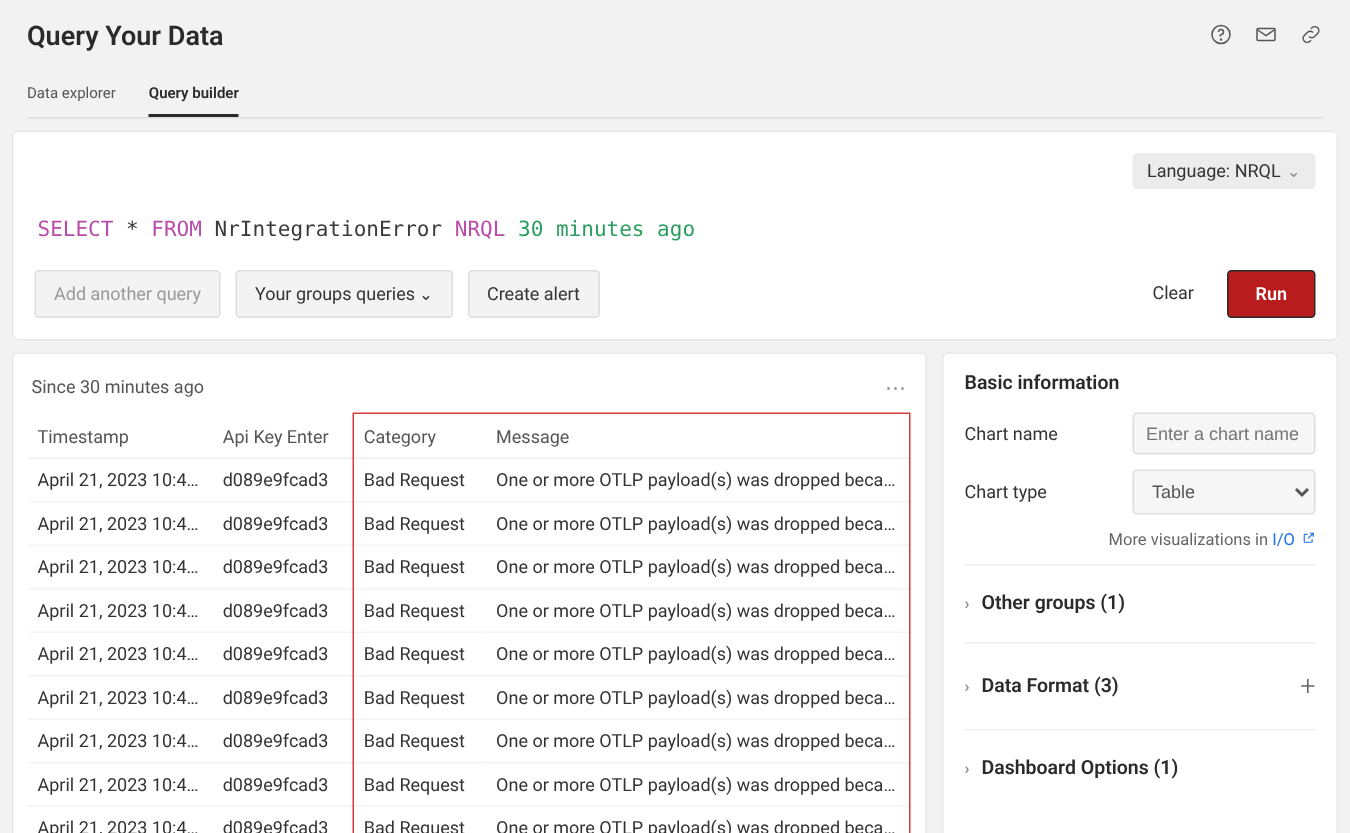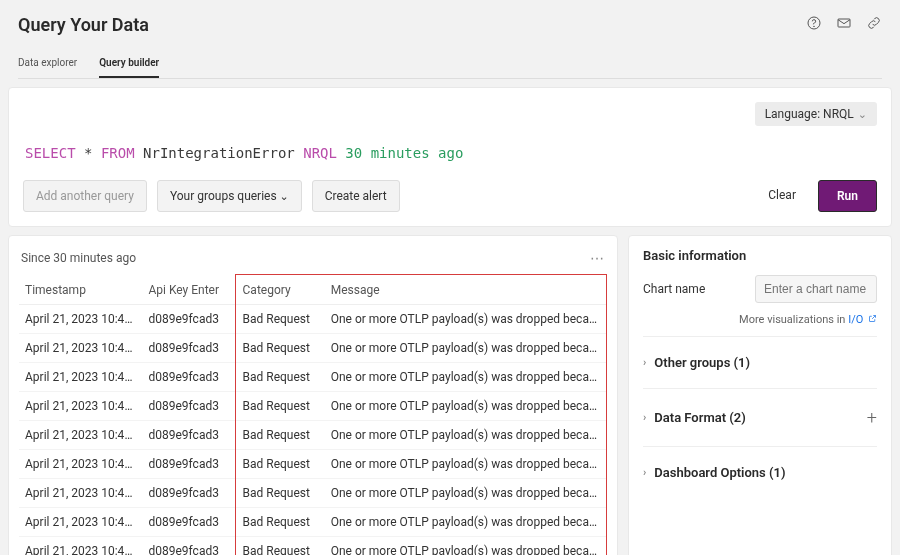--- a/index.html
+++ b/index.html
@@ -18,21 +18,21 @@
     .query-box { font-family: "SFMono-Regular", Consolas, monospace; font-size: 14px; padding: 8px 2px 16px 2px; line-height: 1.4; }
     .kw { color: #b94caa; }
     .ts { color: #2a9d5f; }
     .ident { color: #3a3a3a; }
     .actions-row { display: flex; justify-content: space-between; align-items: center; }
     .actions-left { display: flex; gap: 10px; }
     .btn { padding: 8px 12px; border-radius: 3px; font-size: 12px; cursor: pointer; border: 1px solid #ddd; background: #f3f3f3; color: #333; }
     .btn.disabled { color: #999; cursor: default; }
     .btn.dropdown::after { content: " ⌄"; font-size: 11px; }
     .btn.plain { background: transparent; border: none; }
-    .btn.run { background: #701a75; color: #fff; border: 1px solid #2a2a2a; padding: 8px 18px; font-weight: 600; }
+    .btn.run { background: #b91c1c; color: #fff; border: 1px solid #2a2a2a; padding: 8px 18px; font-weight: 600; }
     .content-row { display: flex; gap: 10px; margin: 8px; }
     .results-panel { flex: 1; background: #fff; border: 1px solid #e8e8e8; border-radius: 4px; padding: 10px 10px 8px 10px; min-width: 0; }
     .results-header { display: flex; justify-content: space-between; align-items: center; padding: 4px 2px 10px 2px; }
     .since { font-size: 12px; color: #555; }
     .menu-icon { color: #888; cursor: pointer; font-size: 14px; letter-spacing: 1px; }
     table { width: 100%; border-collapse: collapse; table-layout: fixed; }
     th { text-align: left; font-weight: 400; color: #555; padding: 7px 6px; font-size: 12px; border-bottom: 1px solid #eee; }
     td { padding: 7px 6px; font-size: 12px; color: #333; white-space: nowrap; overflow: hidden; text-overflow: ellipsis; border-bottom: 1px solid #f3f3f3; }
     .col-ts { width: 21%; }
     .col-api { width: 16%; }
@@ -188,40 +188,44 @@
     </div>
 
   </div>
 
   <div class="side-panel">
     <div class="side-title">Basic information</div>
     <div class="side-row">
       <div class="side-label">Chart name</div>
       <div class="side-input"><input type="text" placeholder="Enter a chart name" style=""></div>
     </div>
+    <div class="side-row">
+      <div class="side-label">Chart type</div>
+      <div class="side-input"><select><option>Table</option></select></div>
+    </div>
     <div class="more-viz">
       <span>More visualizations in </span><a href="#">I/O</a>
       <svg class="ext-icon" viewBox="0 0 24 24" fill="none" stroke="#1a73e8" stroke-width="2">
           <path d="M14 4h6v6"></path>
           <path d="M20 4l-9 9"></path>
           <path d="M18 14v5a1 1 0 0 1-1 1H5a1 1 0 0 1-1-1V7a1 1 0 0 1 1-1h5"></path>
         </svg>
     </div>
     <div class="divider"></div>
     <div class="group-row">
       <div class="group-label">
           <span class="chev">›</span>
           <span>Other groups (1)</span>
         </div>
     </div>
     <div class="divider"></div>
     <div class="group-row">
       <div class="group-label">
           <span class="chev">›</span>
-          <span>Data Format (2)</span>
+          <span>Data Format (3)</span>
         </div>
       <div class="plus">+</div>
     </div>
     <div class="divider"></div>
     <div class="group-row">
       <div class="group-label">
           <span class="chev">›</span>
           <span>Dashboard Options (1)</span>
         </div>
     </div>

